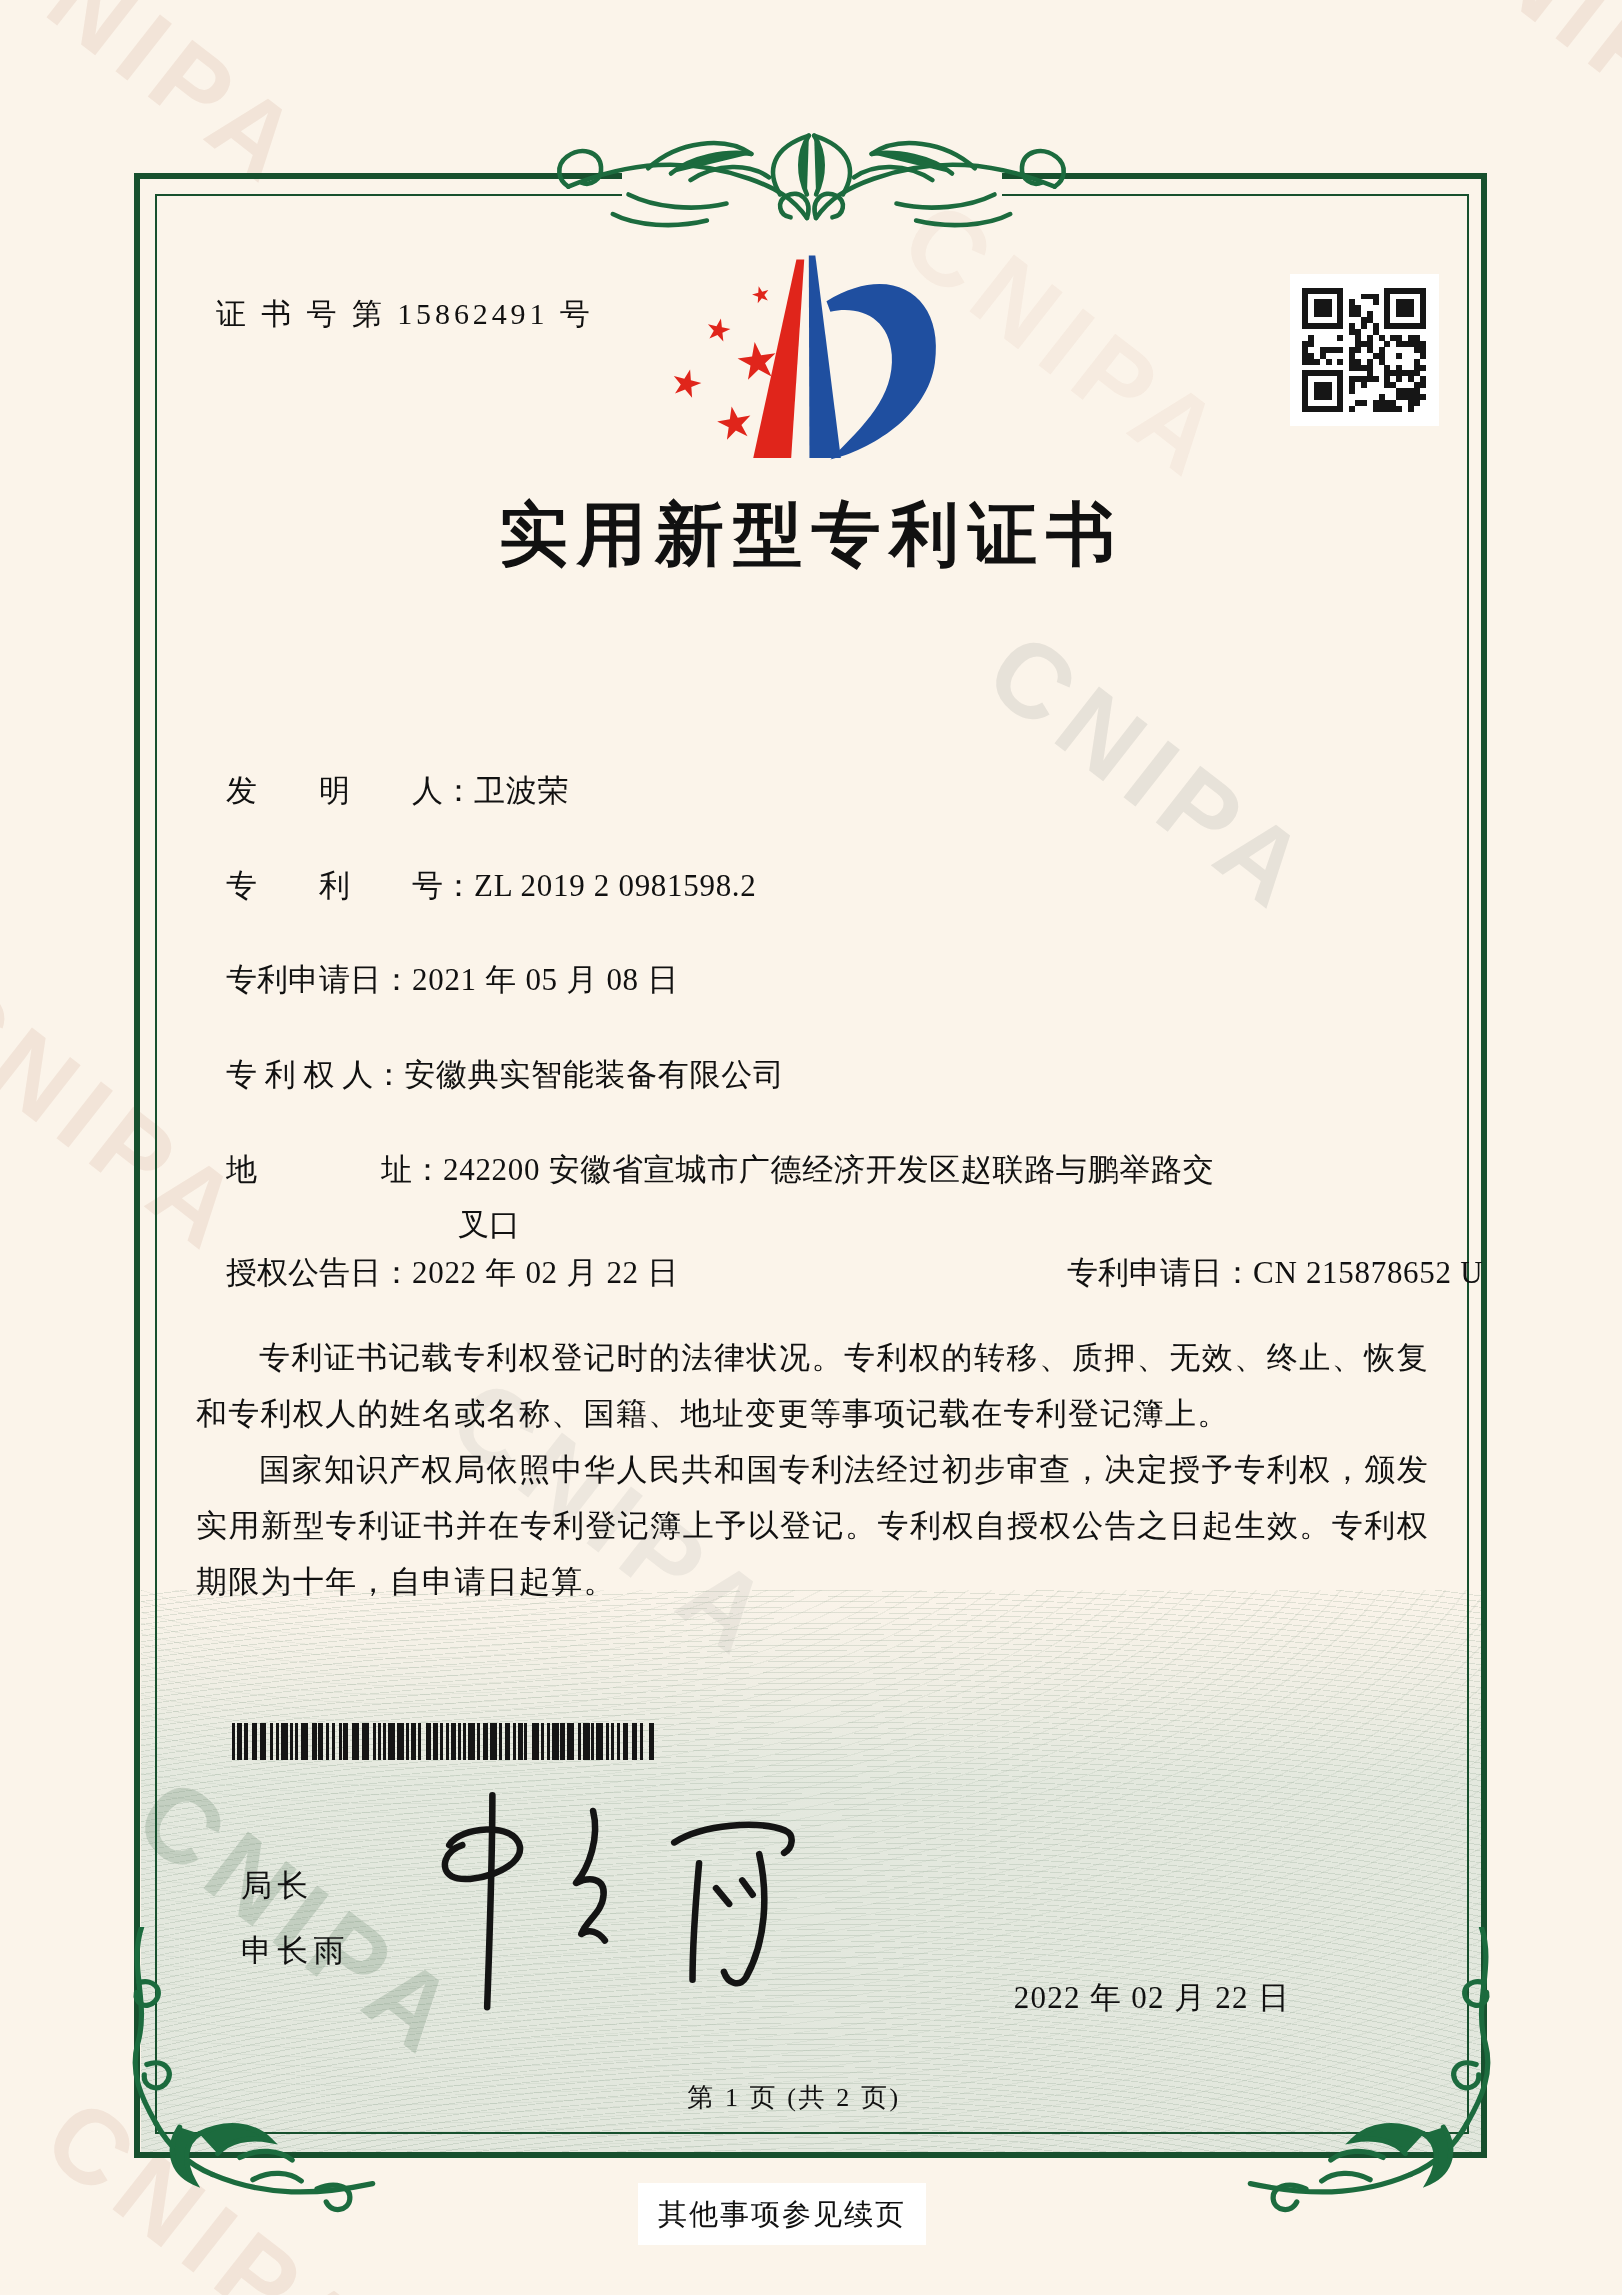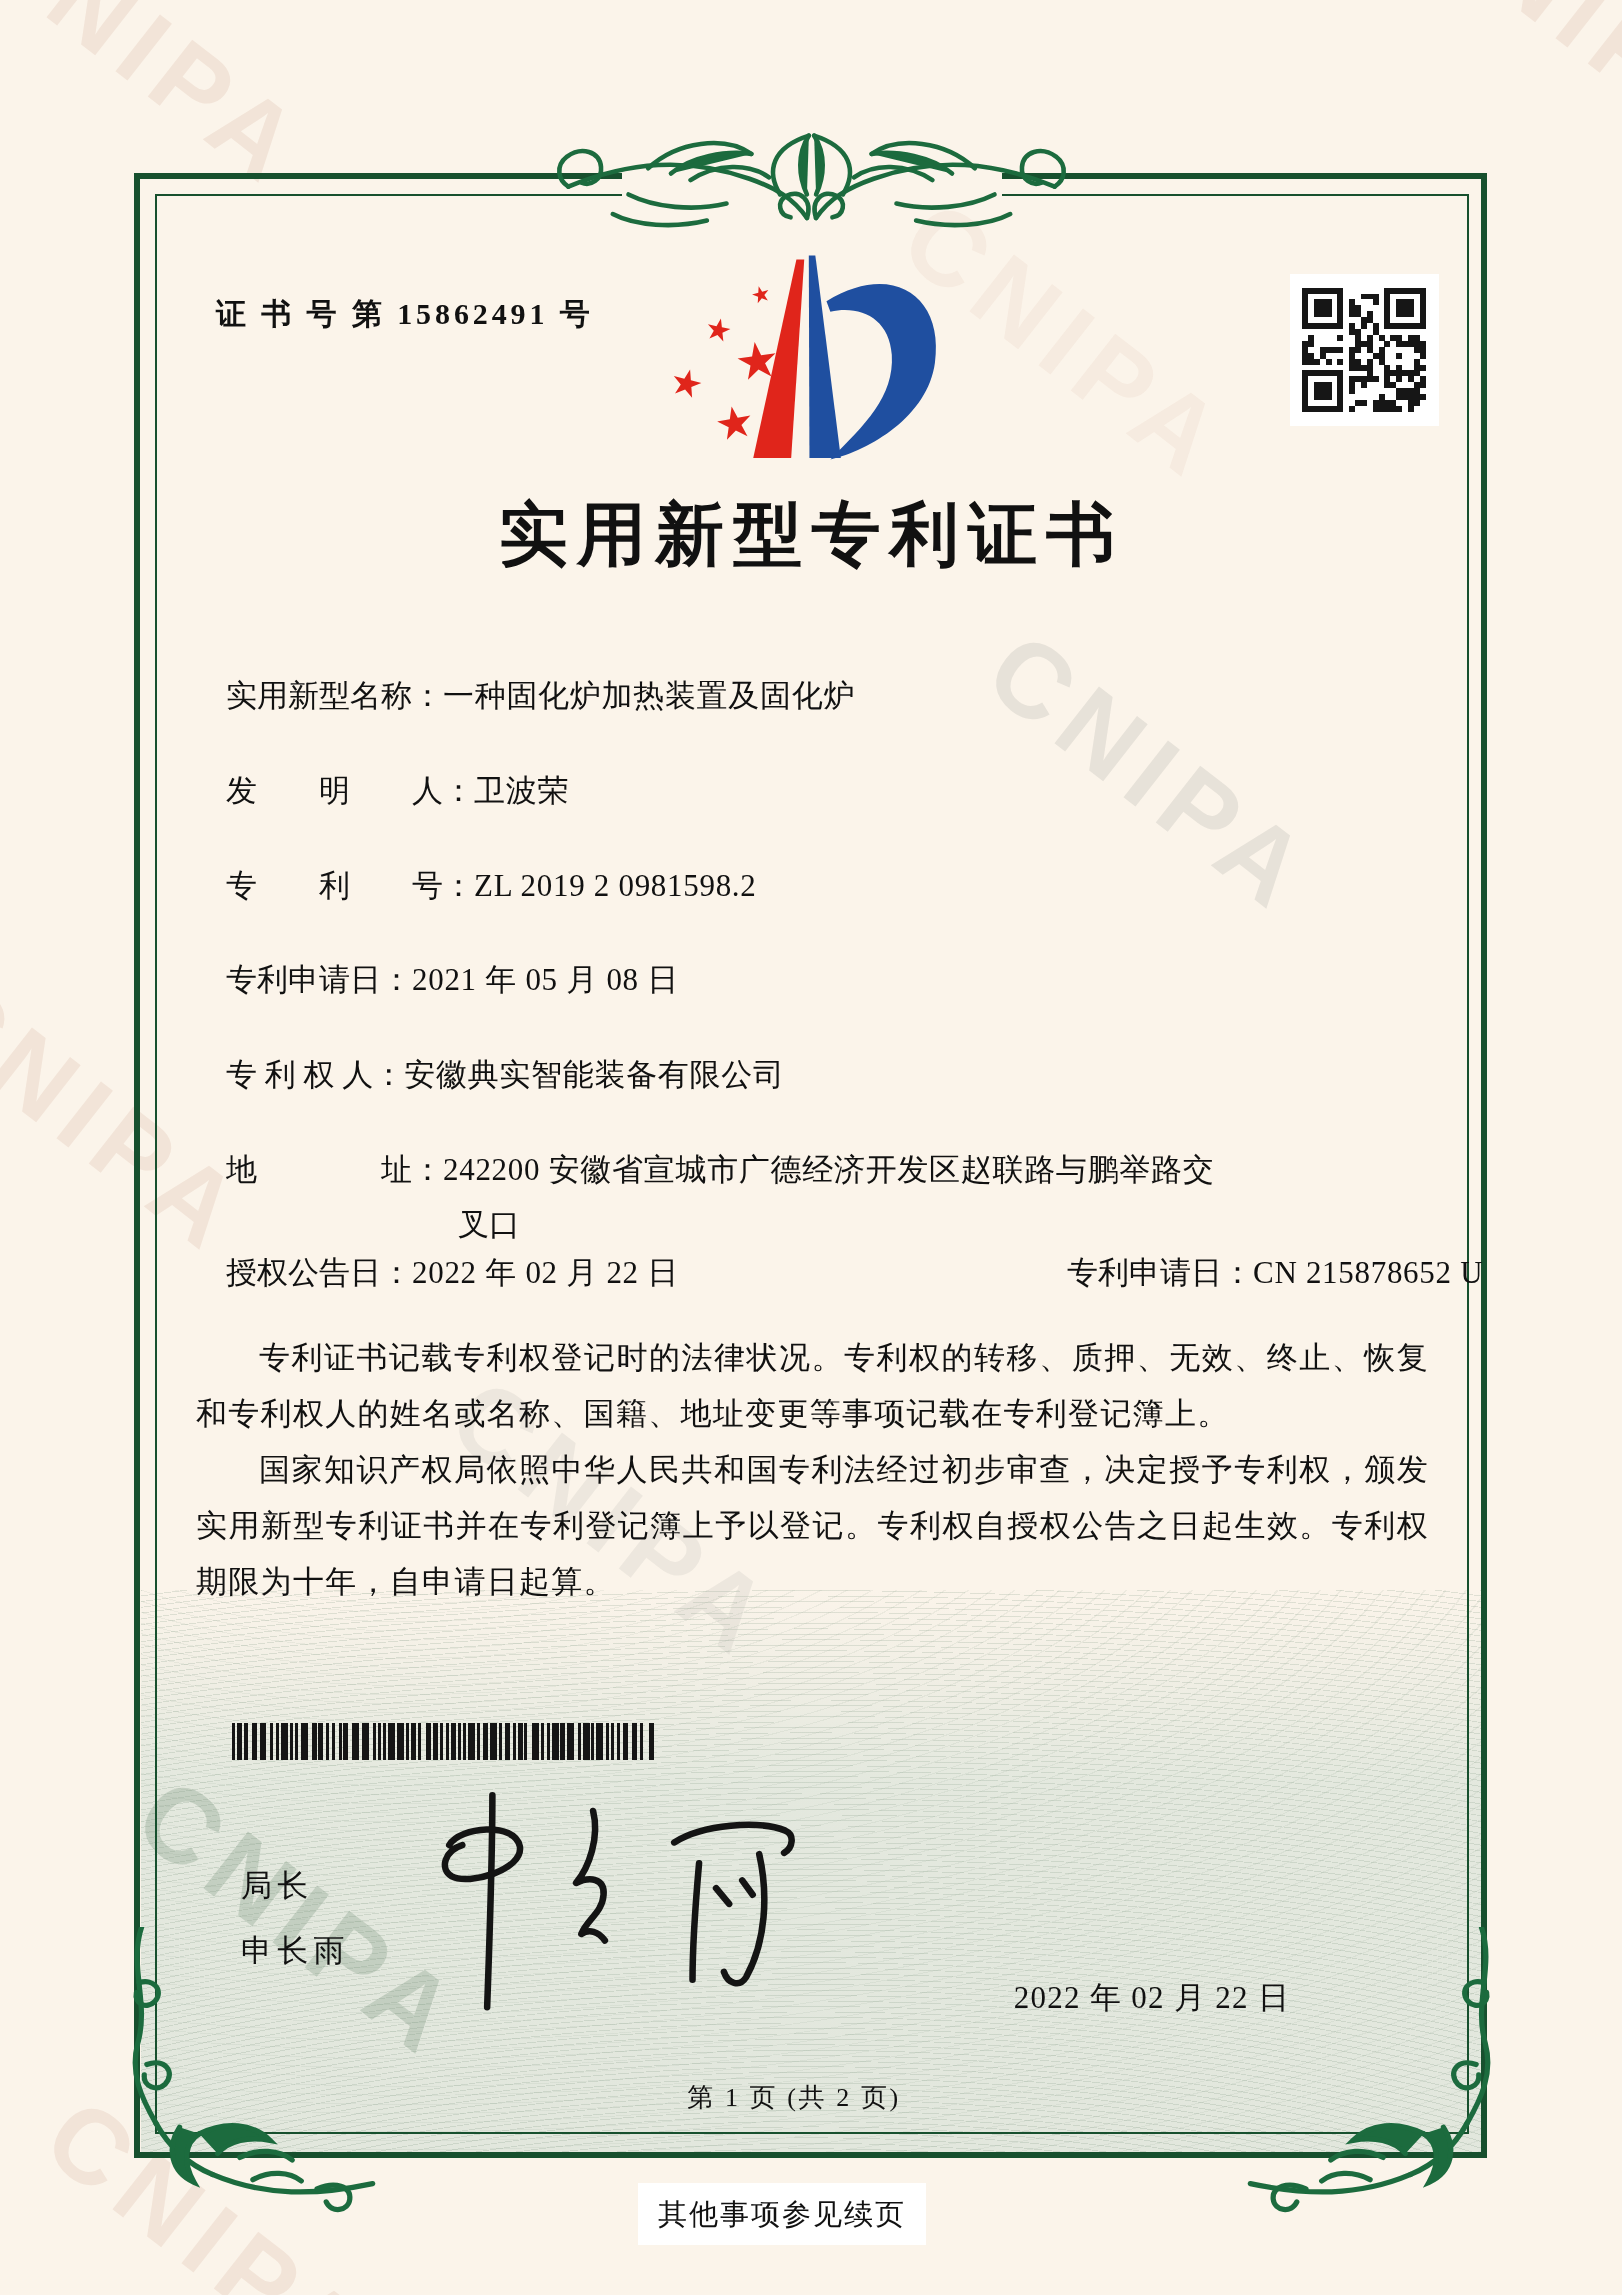--- a/index.html
+++ b/index.html
@@ -28,21 +28,21 @@
   }
   
   .frame-outer{position:absolute;left:134px;top:173px;width:1341px;height:1973px;
     border:6.5px solid #17502e;z-index:2;}
   .frame-inner{position:absolute;left:155px;top:194px;width:1310px;height:1936px;
     border:2.6px solid #17502e;z-index:2;}
   .orn-mask{position:absolute;left:622px;top:165px;width:380px;height:46px;background:#fbf4ea;z-index:3;}
   .ornament{position:absolute;z-index:4;pointer-events:none;}
   
   .content{position:absolute;left:0;top:0;width:1623px;height:2295px;z-index:5;}
-  .cert-no{position:absolute;left:216px;top:294px;font-size:30px;letter-spacing:3.9px;font-weight:bold;}
+  .cert-no{position:absolute;left:216px;top:294px;font-size:30px;letter-spacing:3.9px;}
   .logo{position:absolute;left:667px;top:250px;width:281px;height:226px;}
   .logo .star{position:absolute;color:#e0251b;line-height:1;}
   .qr-box{position:absolute;left:1290px;top:274px;width:149px;height:152px;background:#ffffff;}
   .qr-grid{position:absolute;left:12.4px;top:13.7px;width:124px;height:124px;}
   .qr-grid .m{position:absolute;width:5.9px;height:5.9px;background:#161616;}
   .doc-title{position:absolute;left:0;top:489px;width:1623px;text-align:center;
     font-size:69px;font-weight:bold;letter-spacing:9.2px;}
   .row{position:absolute;left:226px;font-size:31px;white-space:nowrap;}
   .row .lab{display:inline-block;}
   .row .val{letter-spacing:0.7px;}
@@ -373,23 +373,20 @@
         <div class="m" style="left:77px;top:118px;"></div>
         <div class="m" style="left:82px;top:118px;"></div>
         <div class="m" style="left:88px;top:118px;"></div>
         <div class="m" style="left:94px;top:118px;"></div>
         <div class="m" style="left:106px;top:118px;"></div>
       </div>
   </div>
 
   <div class="doc-title">实用新型专利证书</div>
 
-  <div class="row" style="top:675px;">
-    <span class="lab">实用新型名称：</span><span class="val">一种固化炉加热装置及固化炉</span>
-  </div>
   <div class="row" style="top:770px;">
     <span class="lab">发　　明　　人：</span><span class="val">卫波荣</span>
   </div>
   <div class="row" style="top:865px;">
     <span class="lab">专　　利　　号：</span><span class="val">ZL 2019 2 0981598.2</span>
   </div>
   <div class="row" style="top:959px;">
     <span class="lab">专利申请日：</span><span class="val">2021 年 05 月 08 日</span>
   </div>
   <div class="row" style="top:1054px;">

